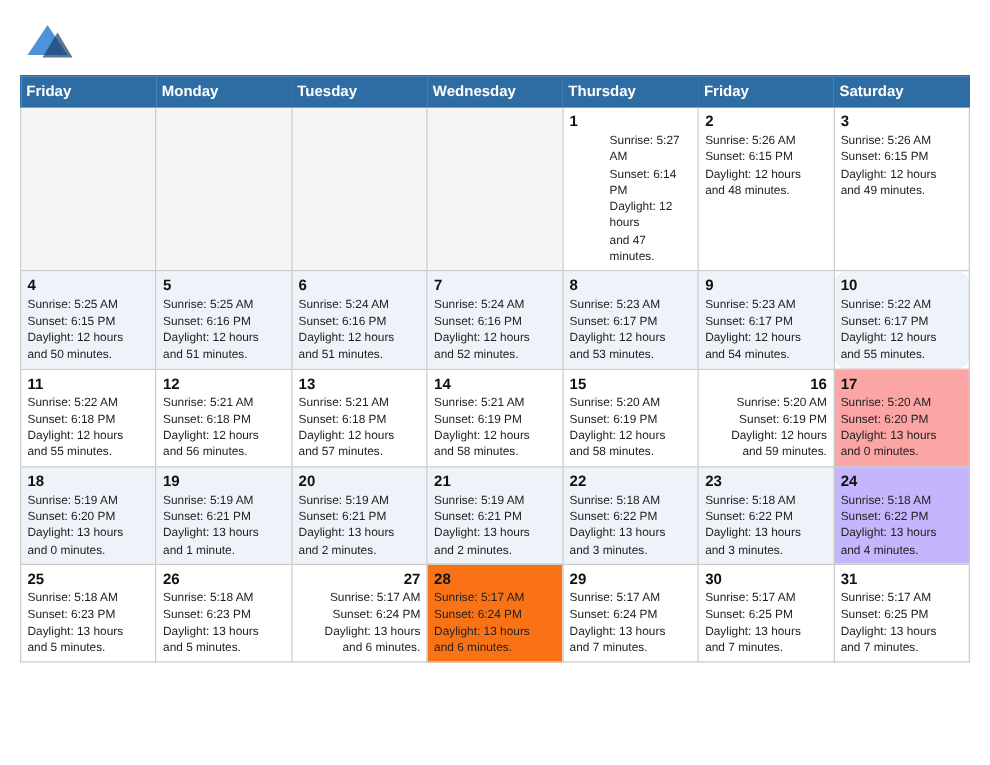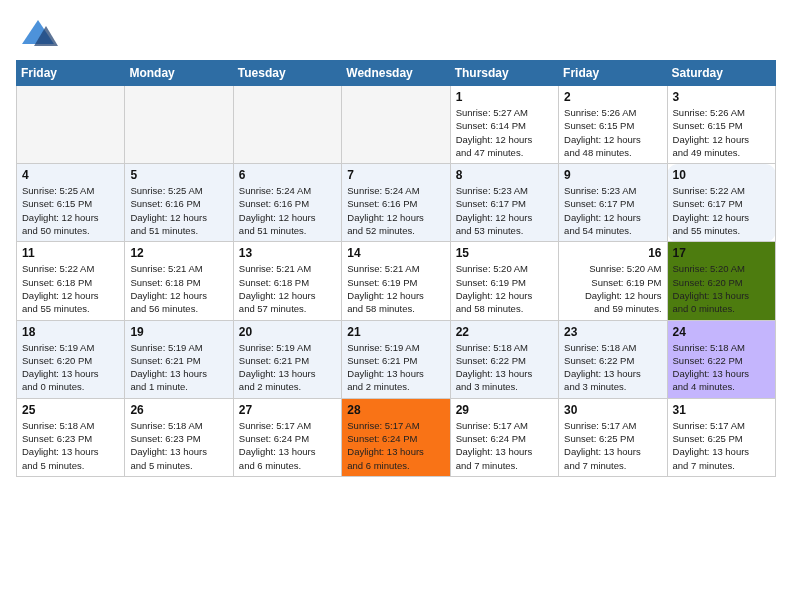--- a/index.html
+++ b/index.html
@@ -128,21 +128,21 @@
       </tr>
   </thead>
   <tbody id="calendar-body">
   <tr>
         <td class="empty"></td>
         <td class="empty"></td>
         <td class="empty"></td>
         <td class="empty"></td>
         <td style="background: rgb(255, 255, 255);">
           <div class="day-number">1</div>
-          <div class="day-info" style="white-space: pre-line;">Sunrise: 5:27 AM
+          <div class="day-info" style="white-space: pre-line; margin-left: 32px;">Sunrise: 5:27 AM
 Sunset: 6:14 PM
 Daylight: 12 hours
 and 47 minutes.</div>
         </td>
         <td style="background: rgb(255, 255, 255);">
           <div class="day-number">2</div>
           <div class="day-info" style="white-space: pre-line;">Sunrise: 5:26 AM
 Sunset: 6:15 PM
 Daylight: 12 hours
 and 48 minutes.</div>
@@ -242,21 +242,21 @@
 Daylight: 12 hours
 and 58 minutes.</div>
         </td>
         <td style="background: rgb(255, 255, 255); text-align: right;">
           <div class="day-number">16</div>
           <div class="day-info" style="white-space: pre-line;">Sunrise: 5:20 AM
 Sunset: 6:19 PM
 Daylight: 12 hours
 and 59 minutes.</div>
         </td>
-        <td style="background: #4d7c0f;">
+        <td style="background: #fca5a5;">
           <div class="day-number">17</div>
           <div class="day-info" style="white-space: pre-line;">Sunrise: 5:20 AM
 Sunset: 6:20 PM
 Daylight: 13 hours
 and 0 minutes.</div>
         </td>
       </tr>
       <tr>
         <td style="background: rgb(238, 243, 250);">
           <div class="day-number">18</div>
@@ -316,21 +316,21 @@
 Daylight: 13 hours
 and 5 minutes.</div>
         </td>
         <td style="background: rgb(255, 255, 255);">
           <div class="day-number">26</div>
           <div class="day-info" style="white-space: pre-line;">Sunrise: 5:18 AM
 Sunset: 6:23 PM
 Daylight: 13 hours
 and 5 minutes.</div>
         </td>
-        <td style="background: rgb(255, 255, 255);">
+        <td style="background: rgb(255, 255, 255); text-align: right;">
           <div class="day-number">27</div>
           <div class="day-info" style="white-space: pre-line;">Sunrise: 5:17 AM
 Sunset: 6:24 PM
 Daylight: 13 hours
 and 6 minutes.</div>
         </td>
         <td style="background: #f97316;">
           <div class="day-number">28</div>
           <div class="day-info" style="white-space: pre-line;">Sunrise: 5:17 AM
 Sunset: 6:24 PM

